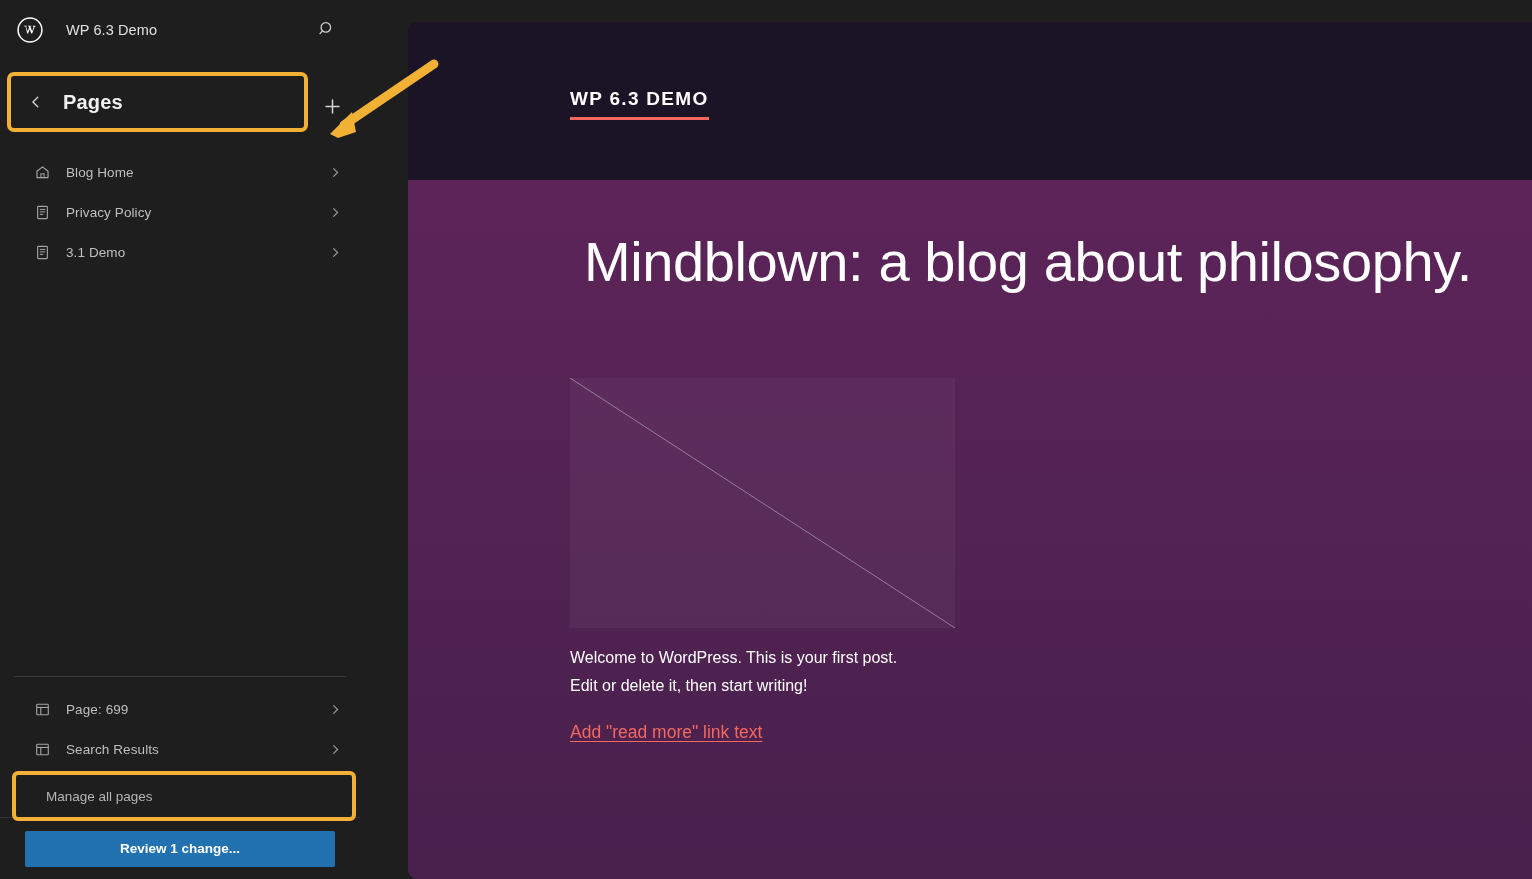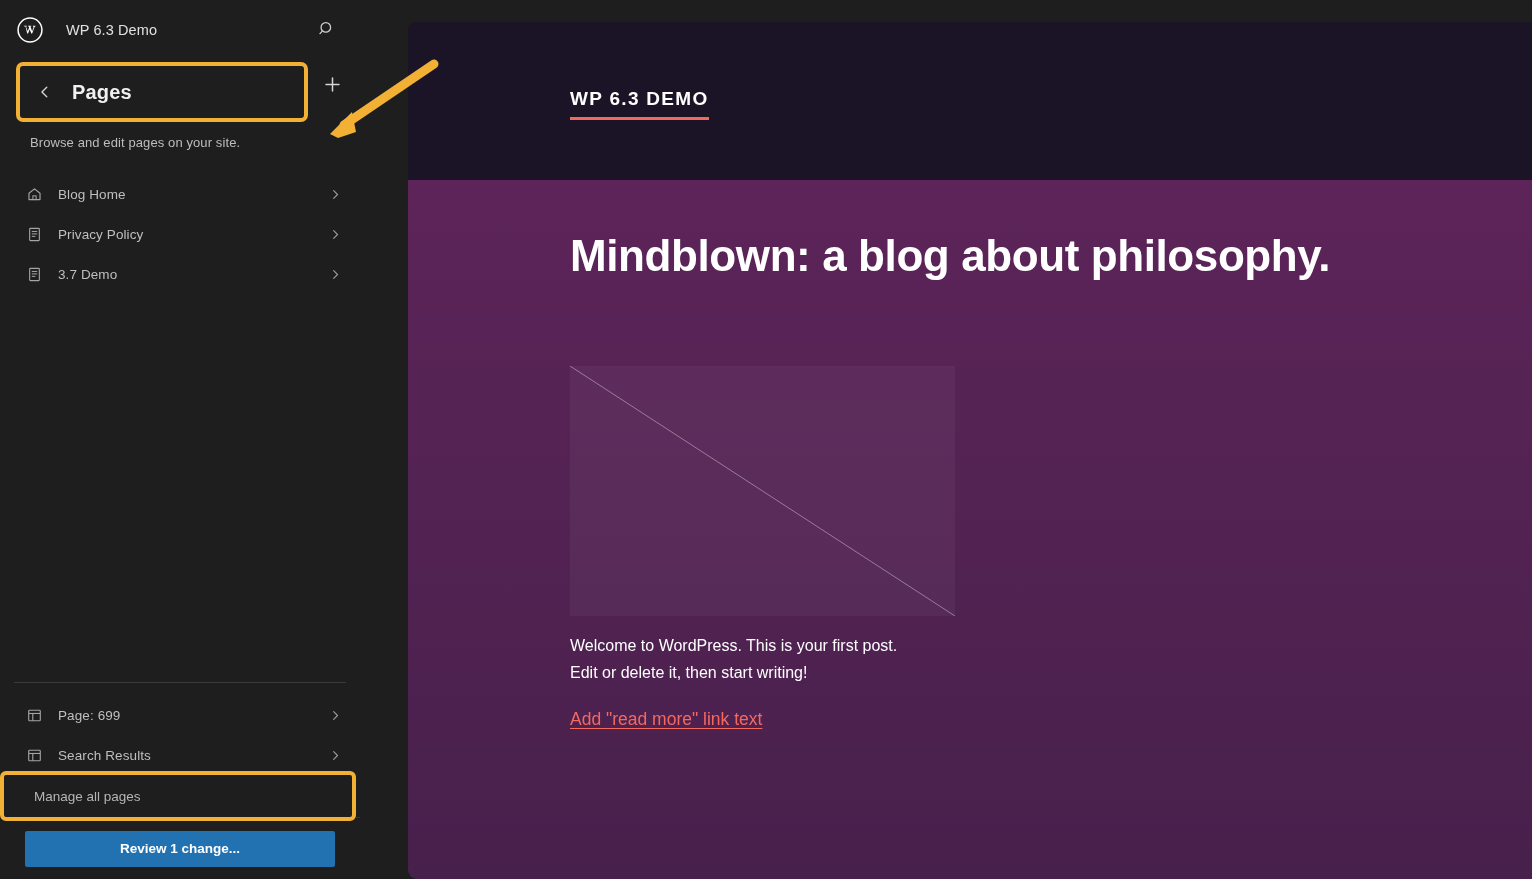--- a/index.html
+++ b/index.html
@@ -59,22 +59,22 @@
     display: flex; align-items: center; justify-content: center;
     background: none; border: none; cursor: pointer;
     border-radius: 3px;
   }
 
   
   .pages-head-row {
     position: relative;
     height: 62px;
     display: flex;
-    align-items: flex-start;
-    padding: 0 8px 0 20px;
+    align-items: flex-end;
+    padding: 0 8px 0 11px;
     margin-top: 6px;
   }
   .pages-head {
     position: relative;
     flex: 1 1 auto;
     height: 52px;
     display: flex;
     align-items: center;
     padding-left: 16px;
     border-radius: 3px;
@@ -109,21 +109,21 @@
     padding: 7px 0 0 30px;
     letter-spacing: .1px;
   }
 
   
   .page-list { margin-top: 24px; }
   .nav-item {
     display: flex;
     align-items: center;
     height: 40px;
-    padding: 0 18px 0 24px;
+    padding: 0 18px 0 32px;
     cursor: pointer;
     color: #bfbfbf;
     font-size: 13.5px;
     letter-spacing: .1px;
   }
   .nav-item .ico {
     width: 20px; height: 20px;
     flex: 0 0 20px;
     display: flex; align-items: center; justify-content: center;
     color: #a5a5a5;
@@ -140,21 +140,22 @@
   .sb-divider {
     height: 1px;
     background: #3a3a3a;
     margin: 0 14px;
   }
 
   .template-list { padding-top: 12px; }
 
   .manage-row-wrap {
     position: relative;
-    padding: 0 8px 0 4px;
+    padding: 0 8px 0 16px;
+    margin-top: 6px;
   }
   .manage-row {
     position: relative;
     height: 42px;
     display: flex;
     align-items: center;
     padding-left: 30px;
     cursor: pointer;
     color: #b5b5b5;
     font-size: 13.5px;
@@ -221,25 +222,26 @@
   }
   .site-header .hspacer { flex: 1 1 auto; }
 
   .site-body {
     background: linear-gradient(180deg, #5D2459 0%, #532353 45%, #48204C 100%);
     min-height: 699px;
     padding: 52px 46px 0 162px;
   }
   .hero-h1 {
     color: #ffffff;
-    font-size: 44px;
-    font-weight: bold;
+    font-size: 56px;
+    font-weight: normal;
     letter-spacing: -0.4px;
     line-height: 1.08;
     white-space: nowrap;
+    margin-left: 14px;
   }
   .img-placeholder {
     position: relative;
     width: 385px;
     height: 250px;
     margin-top: 86px;
     background: rgba(255,255,255,0.045);
   }
   .img-placeholder svg { position: absolute; inset: 0; }
 
@@ -316,21 +318,20 @@
       <button class="add-btn">
         <span>
           <svg width="19" height="19" viewBox="0 0 20 20" aria-hidden="true">
             <line x1="10" y1="3.2" x2="10" y2="16.8" stroke="currentColor" stroke-width="1.6" stroke-linecap="round"></line>
             <line x1="3.2" y1="10" x2="16.8" y2="10" stroke="currentColor" stroke-width="1.6" stroke-linecap="round"></line>
           </svg>
         </span>
       </button>
     </div>
 
-    <div class="pages-subtitle">Browse and edit pages on your site.</div>
 
     <div class="page-list">
 
       <div class="nav-item">
         <span class="ico">
           <svg width="17" height="17" viewBox="0 0 20 20" aria-hidden="true">
             <path d="M3.5 8.6 10 3.4l6.5 5.2v7.4h-13z" fill="none" stroke="currentColor" stroke-width="1.35" stroke-linejoin="round"></path>
             <rect x="8.1" y="11.6" width="3.8" height="4.4" fill="none" stroke="currentColor" stroke-width="1.2"></rect>
           </svg>
         </span>
@@ -361,21 +362,21 @@
 
       <div class="nav-item">
         <span class="ico">
           <svg width="17" height="17" viewBox="0 0 20 20" aria-hidden="true">
             <rect x="4.3" y="2.8" width="11.4" height="14.4" fill="none" stroke="currentColor" stroke-width="1.3" rx="1"></rect>
             <line x1="6.8" y1="6.4" x2="13.2" y2="6.4" stroke="currentColor" stroke-width="1.2"></line>
             <line x1="6.8" y1="9.3" x2="13.2" y2="9.3" stroke="currentColor" stroke-width="1.2"></line>
             <line x1="6.8" y1="12.2" x2="11" y2="12.2" stroke="currentColor" stroke-width="1.2"></line>
           </svg>
         </span>
-        <span class="lbl">3.7 Demo</span>
+        <span class="lbl">3.1 Demo</span>
         <span class="chev">
           <svg width="11" height="11" viewBox="0 0 12 12" aria-hidden="true">
             <polyline points="4,1.8 8.2,6 4,10.2" fill="none" stroke="currentColor" stroke-width="1.3" stroke-linecap="round" stroke-linejoin="round"></polyline>
           </svg>
         </span>
       </div>
 
     </div>
 
     <div class="flexfill"></div>

